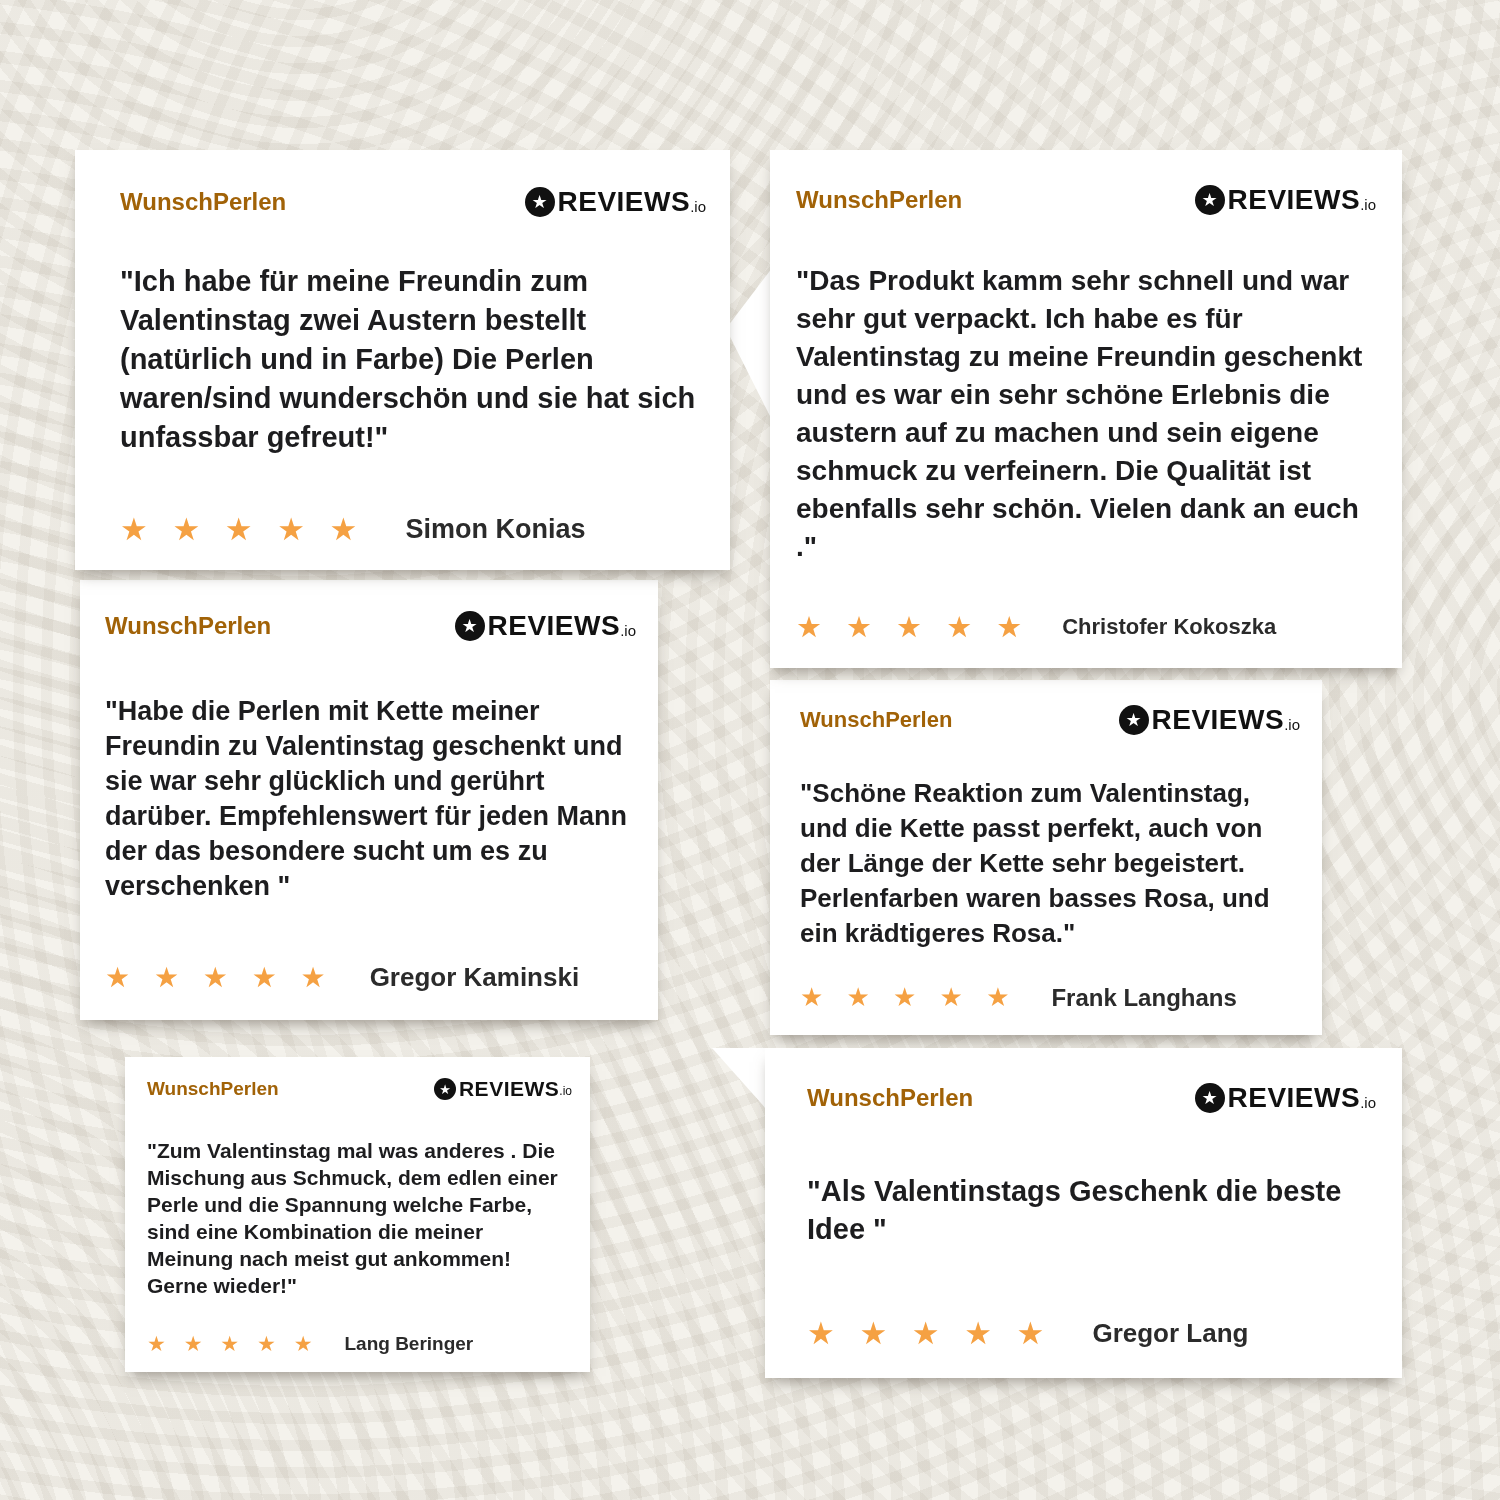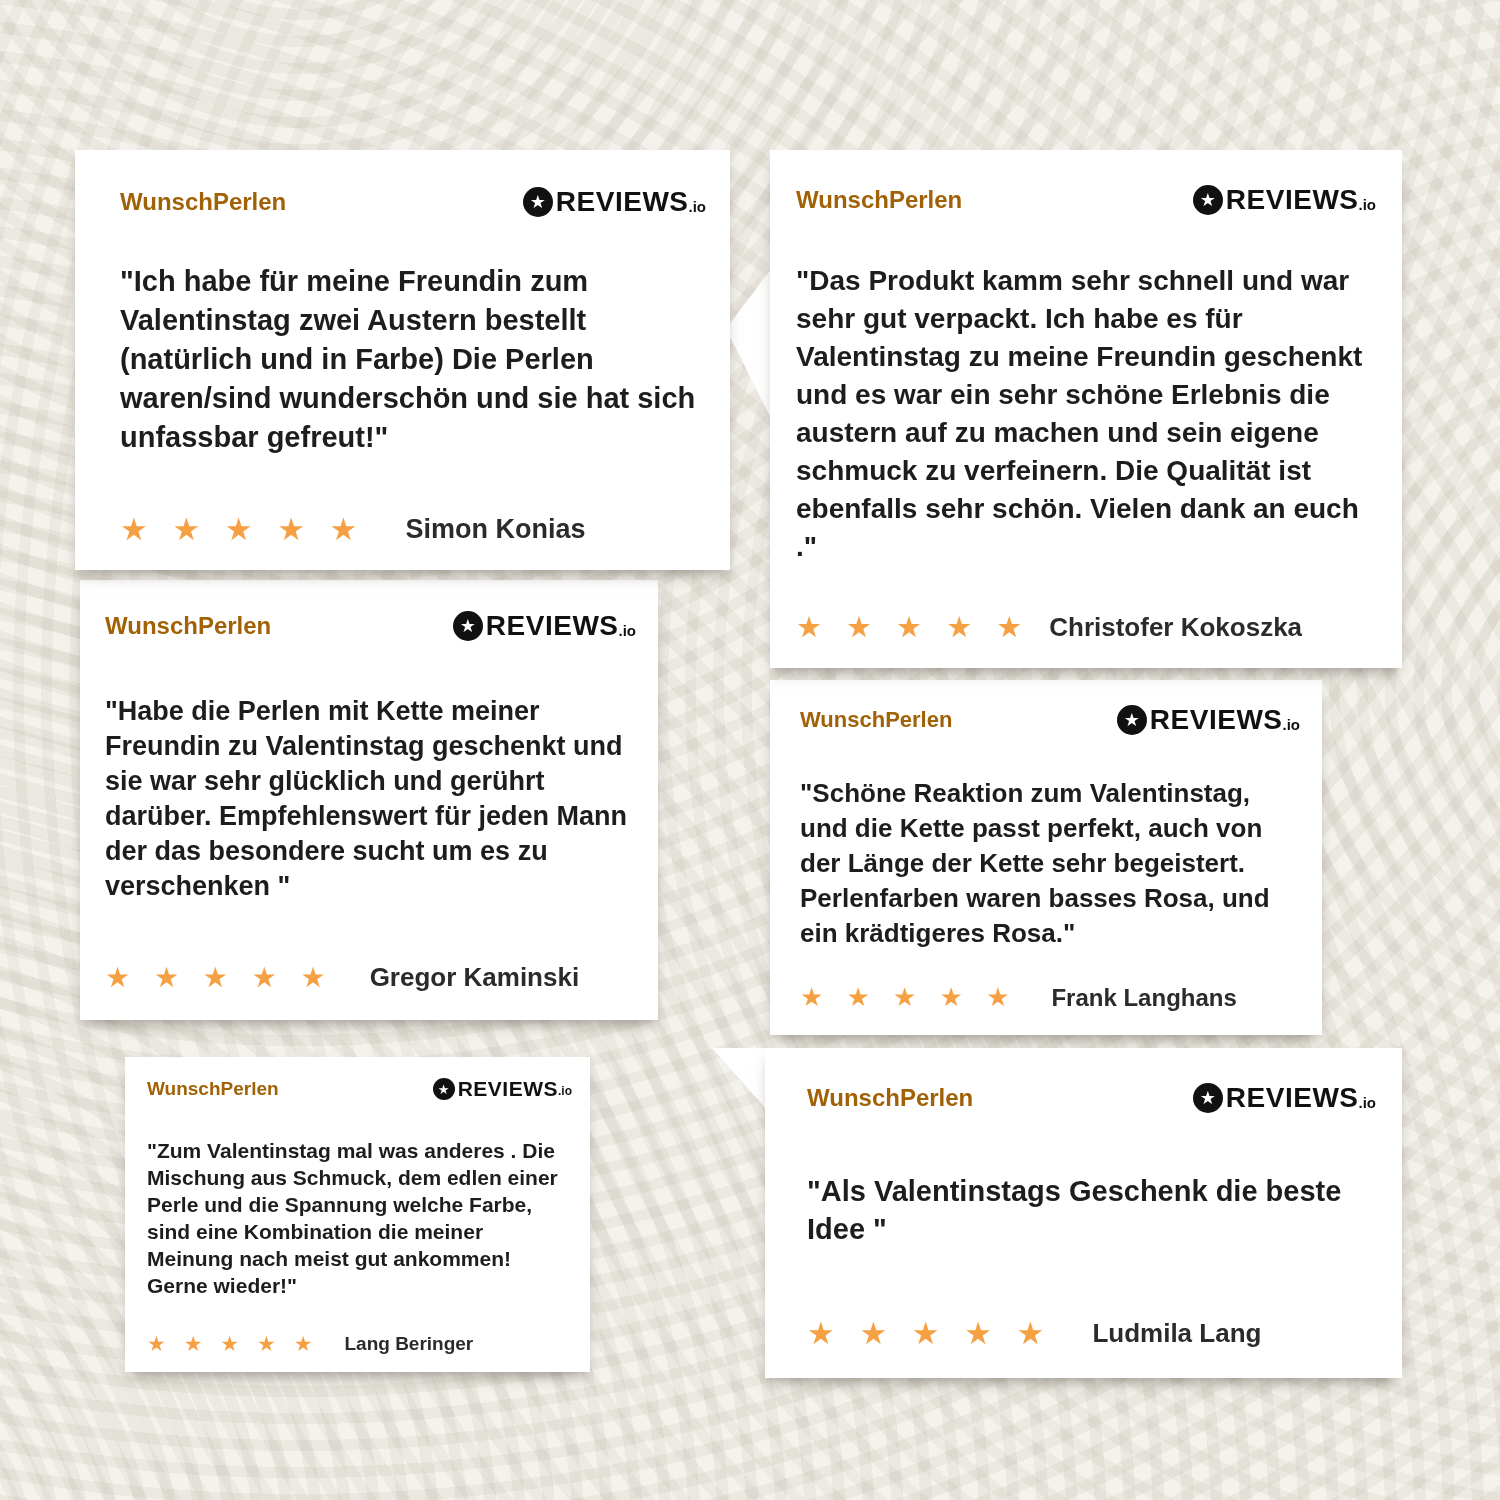--- a/index.html
+++ b/index.html
@@ -29,21 +29,21 @@
     overflow:hidden;
   }
   .card-header{display:flex;justify-content:space-between;align-items:center;}
   .brand{font-weight:700;color:#a16207;}
   .rlogo{display:flex;align-items:center;color:#111;}
   .rlogo .disc{
     display:inline-flex;align-items:center;justify-content:center;
     background:#111;color:#fff;border-radius:50%;
   }
   .rlogo .rtext{font-weight:700;letter-spacing:0.5px;margin-left:3px;}
-  .rlogo .rio{font-weight:700;align-self:flex-end;}
+  .rlogo .rio{font-weight:400;align-self:flex-end;}
   .quote{font-weight:700;color:#1d1d1f;margin:0;}
   .card-footer{display:flex;align-items:center;margin-top:auto;}
   .stars{color:#F5A143;letter-spacing:8px;white-space:nowrap;}
   .reviewer{font-weight:700;color:#2b2b2b;}
   .tail{position:absolute;background:#fff;z-index:1;}
   .tail-a{left:726px;top:268px;width:46px;height:152px;
     clip-path:polygon(100% 0,100% 100%,0 40%);}
   .tail-b{left:712px;top:1048px;width:55px;height:62px;
     clip-path:polygon(0 0,100% 0,100% 100%);}
 
@@ -51,21 +51,21 @@
   .c1{left:75px;top:150px;width:655px;height:420px;padding:36px 24px 22px 45px;z-index:3;}
   .c1 .brand{font-size:24px;}
   .c1 .quote{font-size:29px;line-height:39px;margin-top:44px;}
   .c1 .stars{font-size:31px;}
   .c1 .reviewer{font-size:27px;margin-left:40px;text-align:right;}
   
   .c2{left:770px;top:150px;width:632px;height:518px;padding:34px 26px 24px 26px;z-index:3;}
   .c2 .brand{font-size:24px;}
   .c2 .quote{font-size:28px;line-height:38px;margin-top:46px;}
   .c2 .stars{font-size:29px;}
-  .c2 .reviewer{font-size:26px;margin-left:19px;}
+  .c2 .reviewer{font-size:22px;margin-left:32px;}
   
   .c3{left:80px;top:580px;width:578px;height:440px;padding:30px 22px 26px 25px;}
   .c3 .brand{font-size:24px;}
   .c3 .quote{font-size:27px;line-height:35px;margin-top:52px;}
   .c3 .stars{font-size:28px;}
   .c3 .reviewer{font-size:26px;margin-left:36px;}
   
   .c4{left:770px;top:680px;width:552px;height:355px;padding:24px 22px 22px 30px;}
   .c4 .brand{font-size:22px;}
   .c4 .quote{font-size:26px;line-height:35px;margin-top:40px;}
@@ -198,16 +198,16 @@
         <span class="disc">
             <span>★</span>
           </span>
         <span class="rtext">REVIEWS</span>
         <span class="rio">.io</span>
       </span>
     </div>
     <p class="quote">"Als Valentinstags Geschenk die beste Idee "</p>
     <div class="card-footer">
       <span class="stars">★ ★ ★ ★ ★</span>
-      <span class="reviewer">Ludmila Lang</span>
+      <span class="reviewer">Gregor Lang</span>
     </div>
   </div>
 </div>
 
 </body></html>

